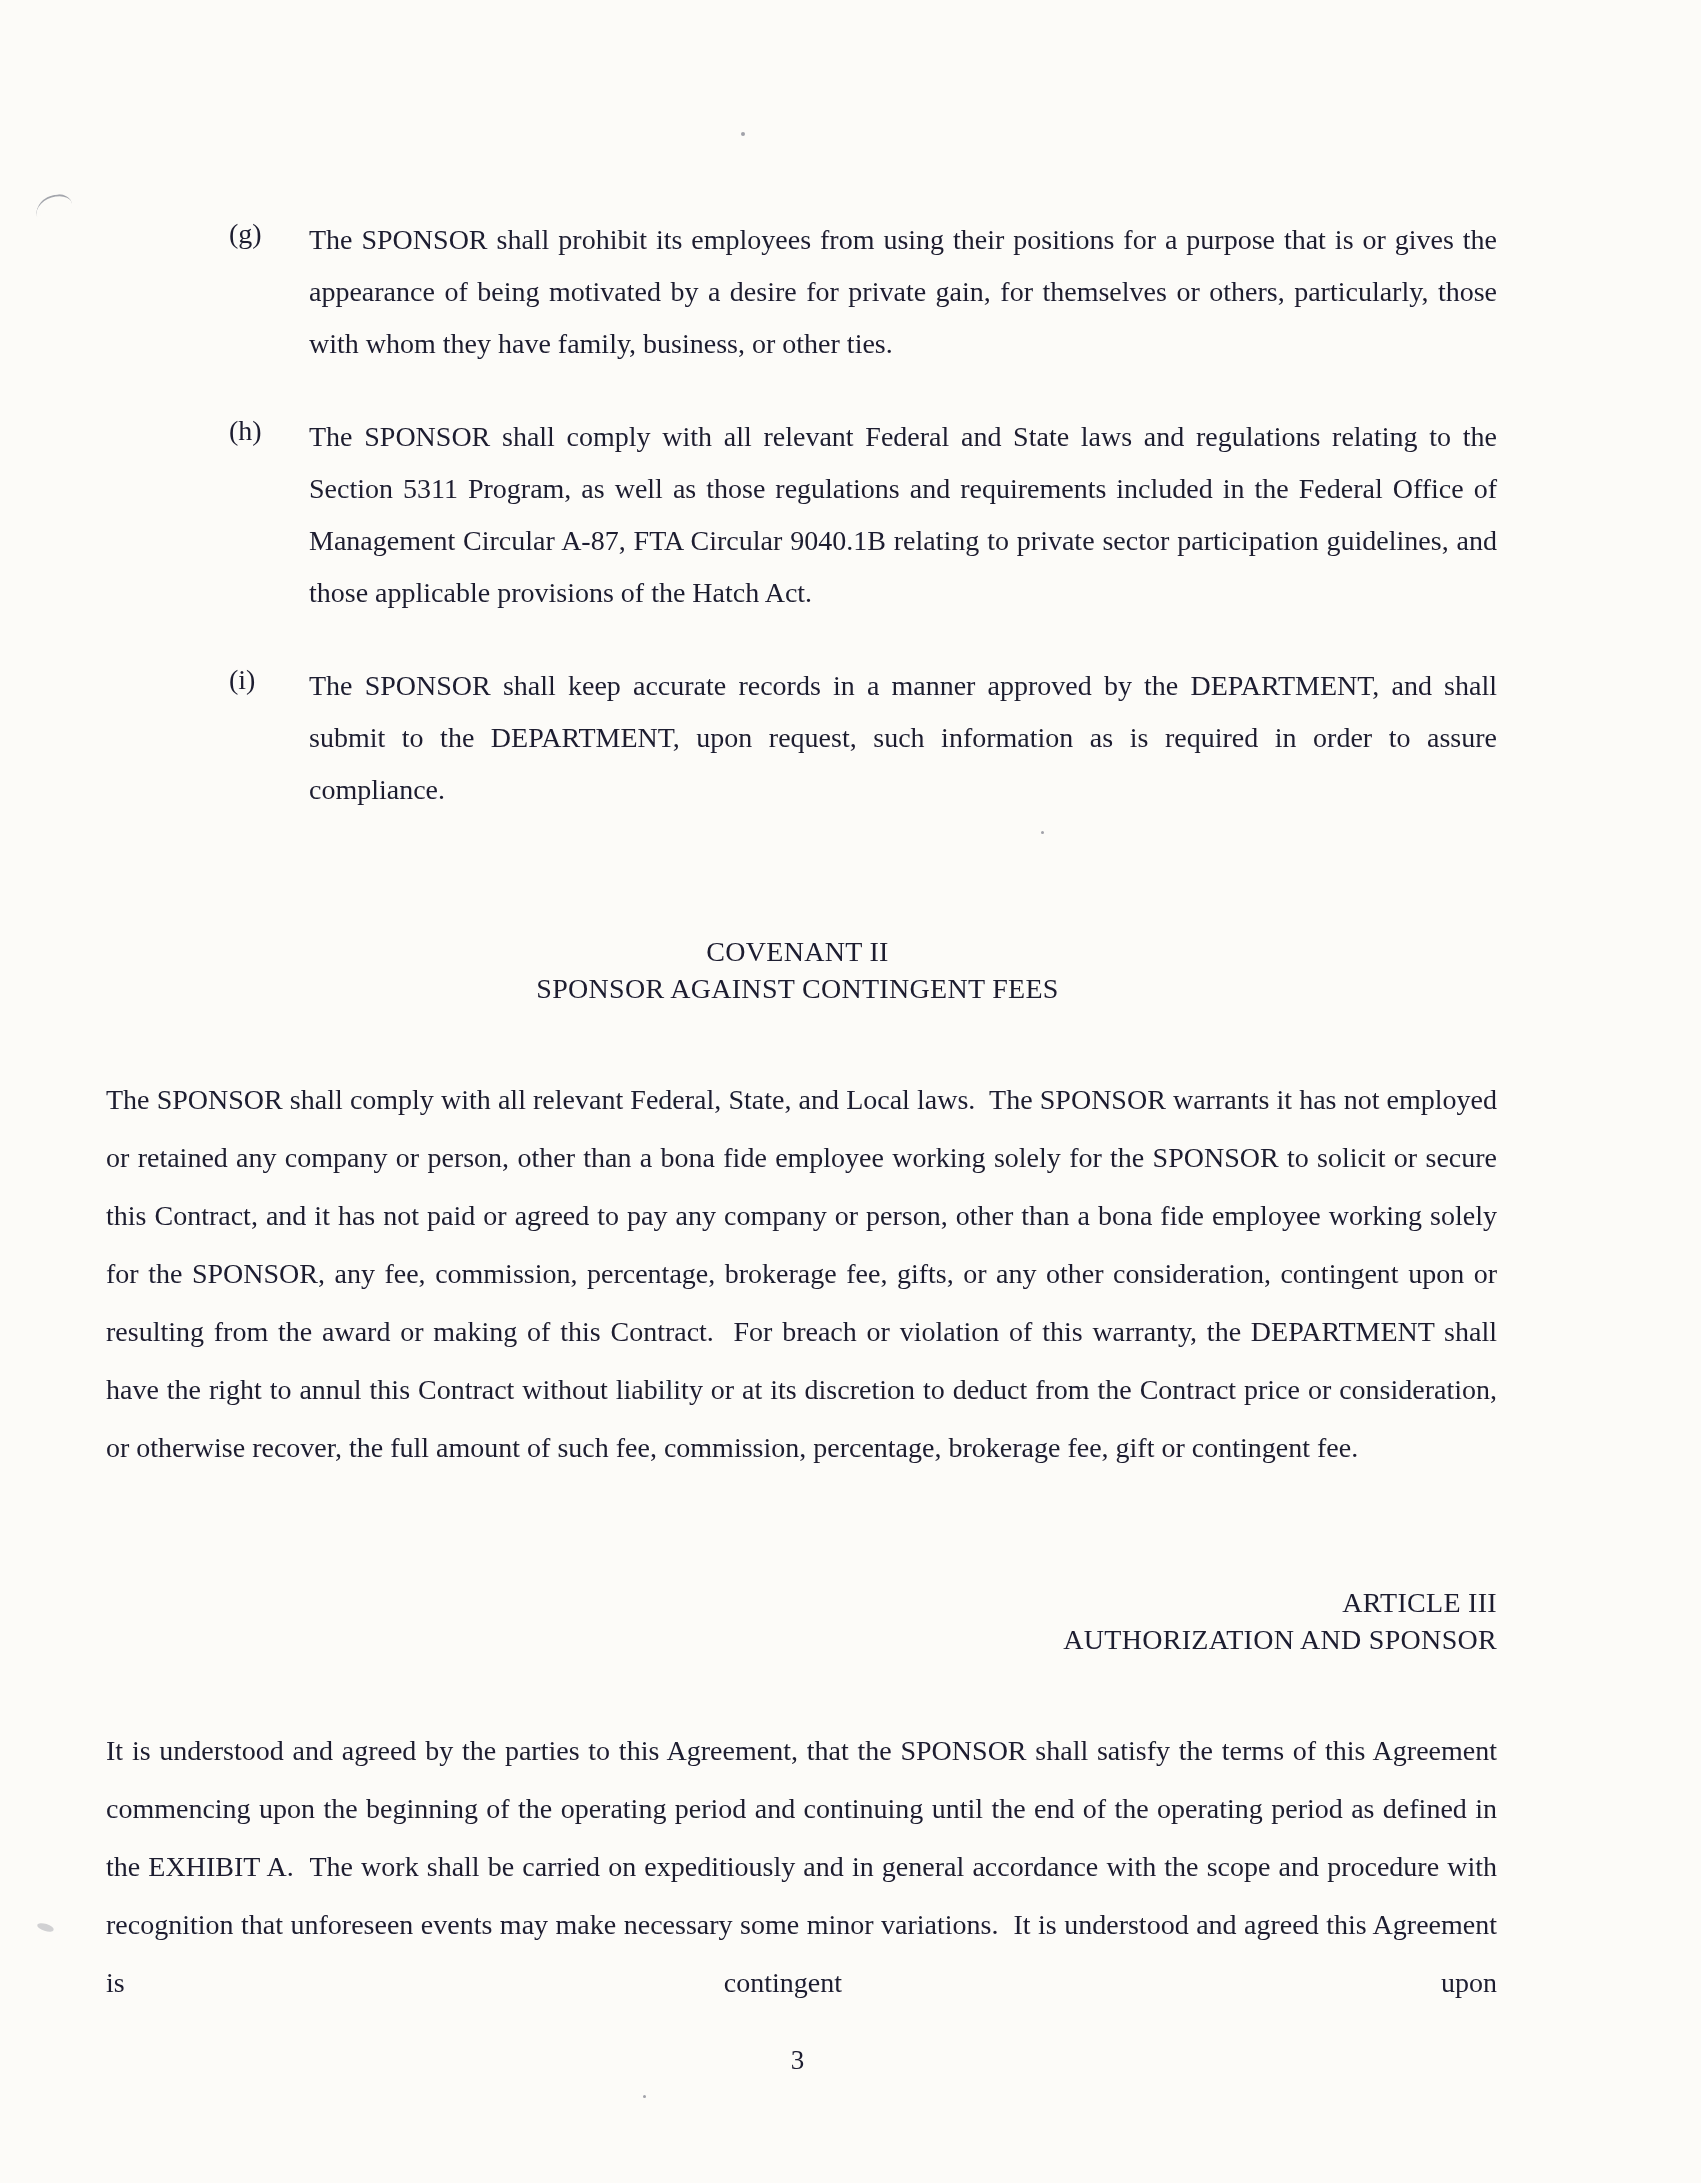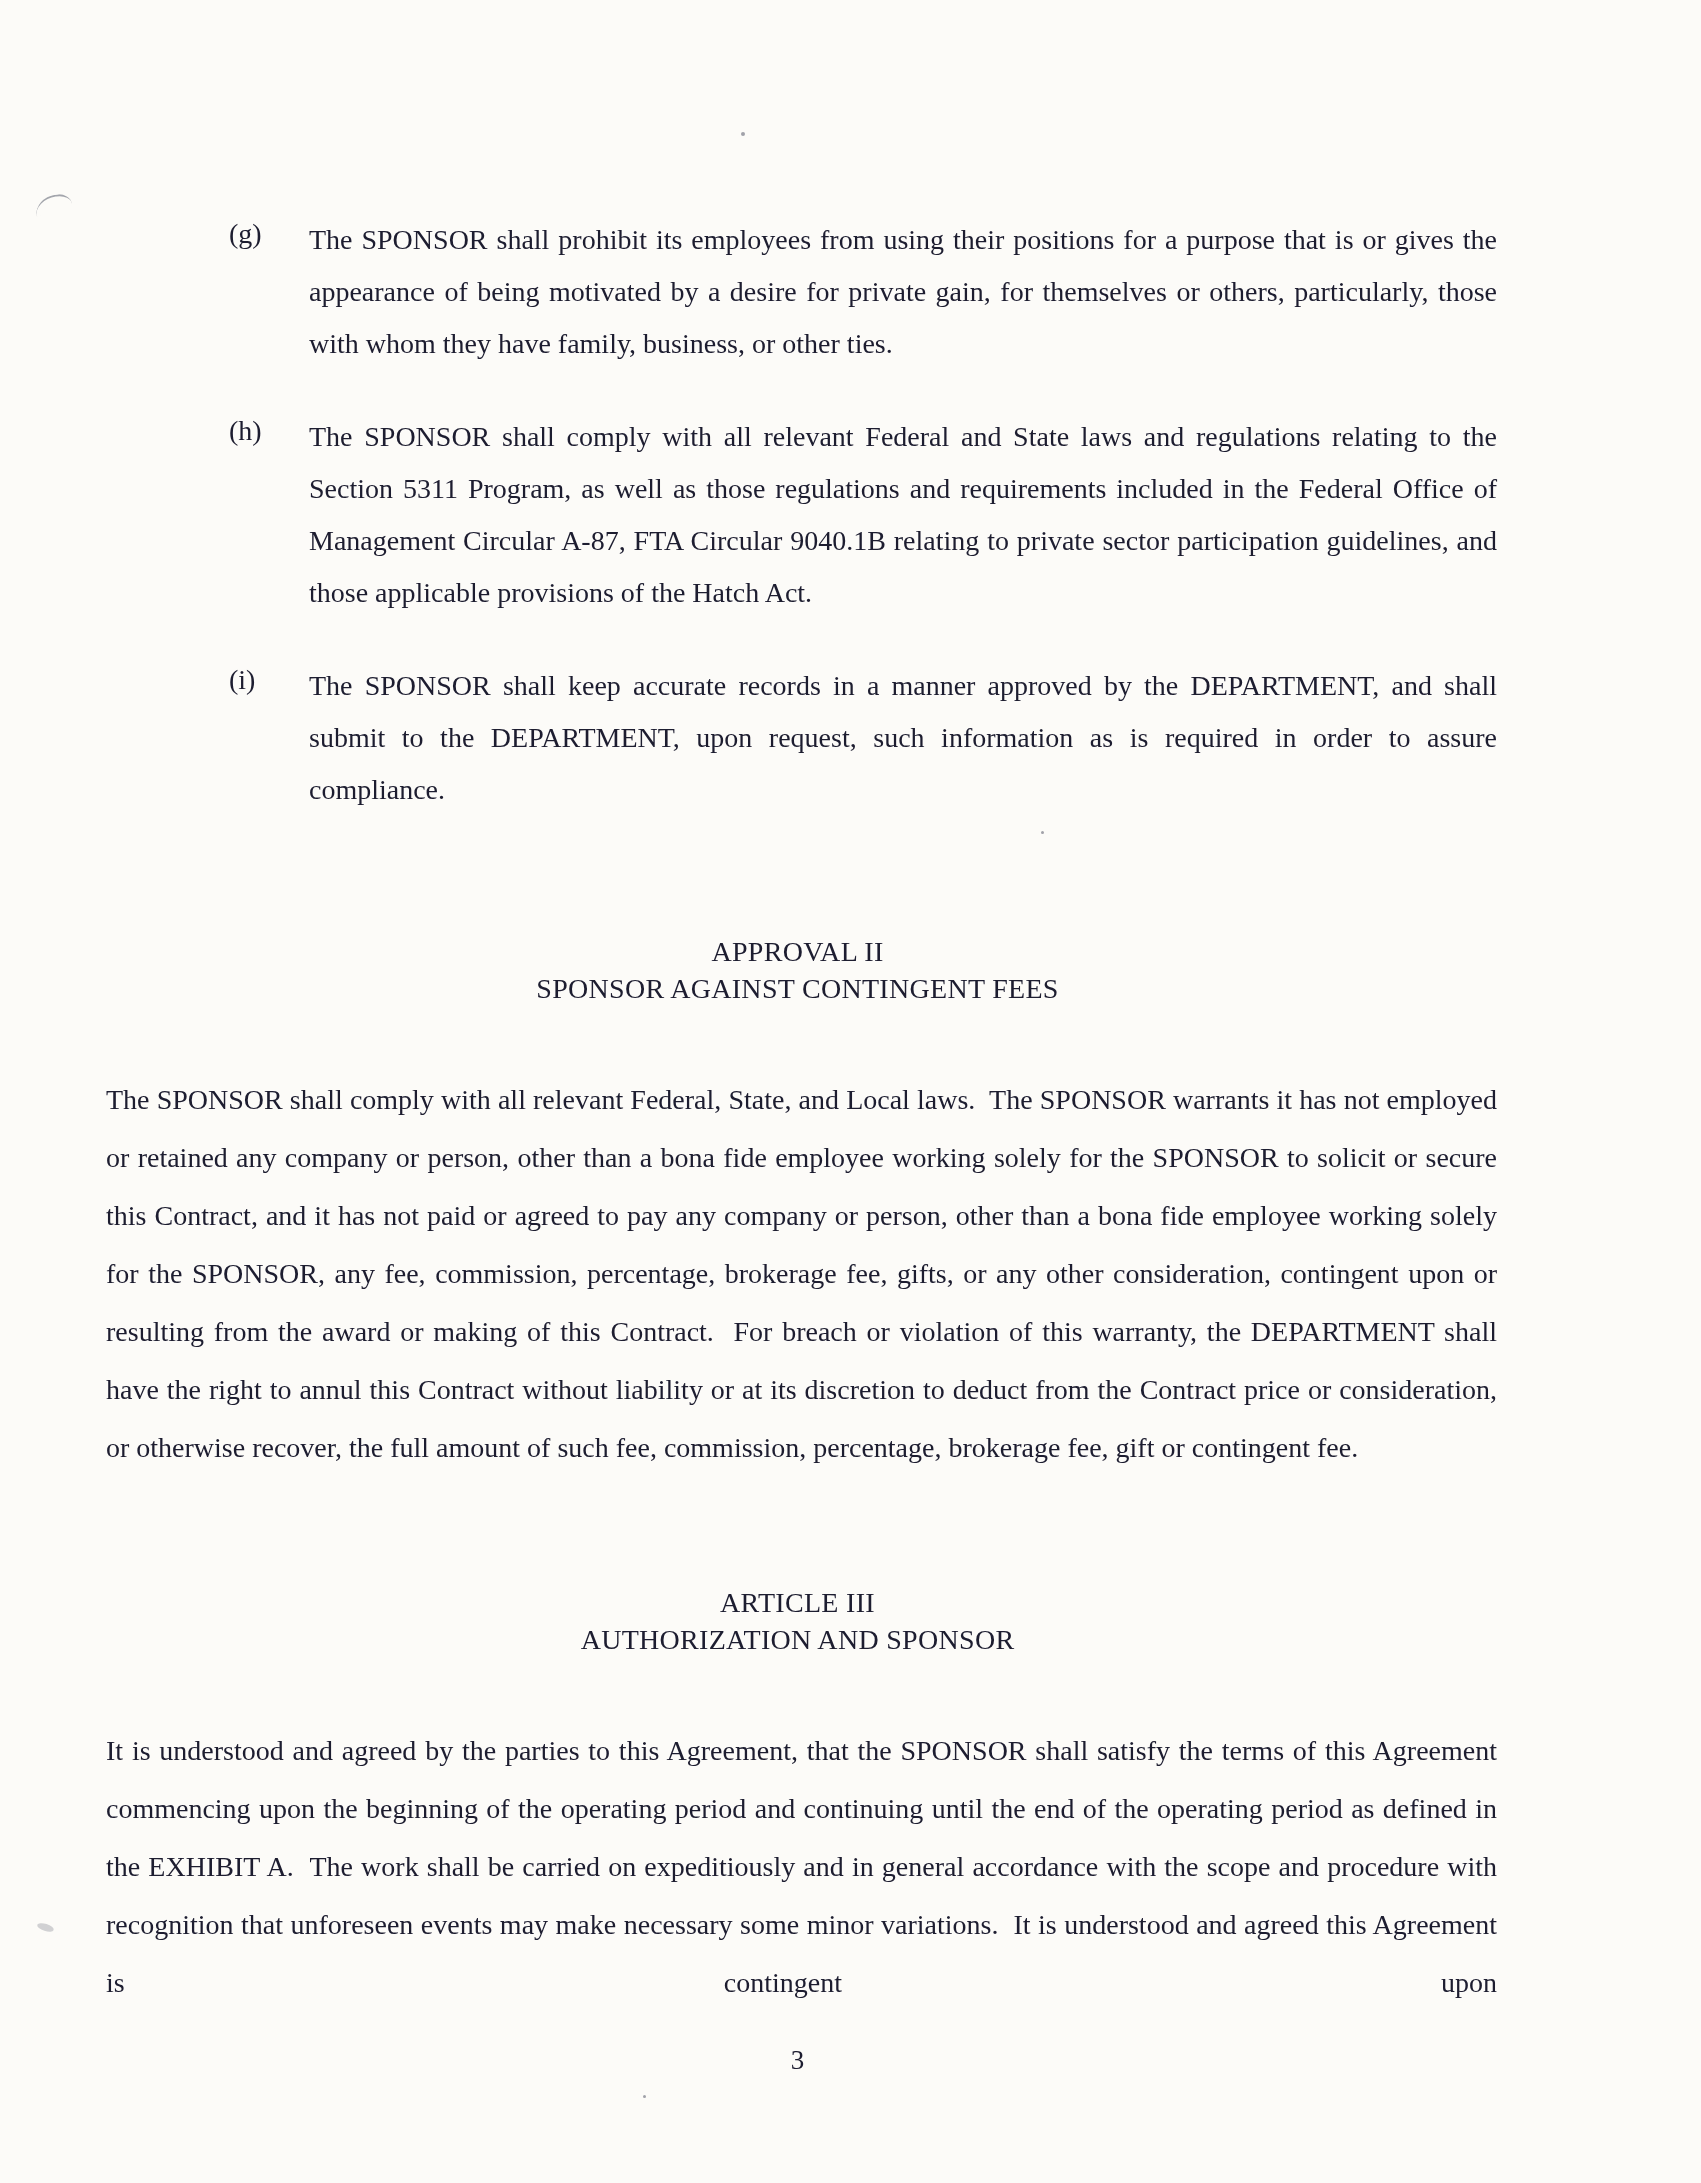--- a/index.html
+++ b/index.html
@@ -56,20 +56,21 @@
   }
   .article-body.justify-last {
     text-align-last: justify;
     font-family: Liberation Serif, serif;
   }
   .article-heading + .article-body {
     margin-top: 64px;
   }
   .gap-before-article {
     margin-top: 107px;
+    text-align: right;
   }
 
   
   .page-number {
     margin-top: 32px;
     text-align: center;
     font-size: 27px;
     line-height: 32px;
   }
 
@@ -130,21 +131,21 @@
     </div>
 
     <div class="clause">
       <div class="clause-label">(i)</div>
       <div class="clause-text">The SPONSOR shall keep accurate records in a manner approved by the DEPARTMENT, and shall submit to the DEPARTMENT, upon request, such information as is required in order to assure compliance.</div>
     </div>
 
   </section>
 
   <header class="article-heading">
-    <div>APPROVAL II</div>
+    <div>COVENANT II</div>
     <div>SPONSOR AGAINST CONTINGENT FEES</div>
   </header>
 
   <p class="article-body">The SPONSOR shall comply with all relevant Federal, State, and Local laws.  The SPONSOR warrants it has not employed or retained any company or person, other than a bona fide employee working solely for the SPONSOR to solicit or secure this Contract, and it has not paid or agreed to pay any company or person, other than a bona fide employee working solely for the SPONSOR, any fee, commission, percentage, brokerage fee, gifts, or any other consideration, contingent upon or resulting from the award or making of this Contract.  For breach or violation of this warranty, the DEPARTMENT shall have the right to annul this Contract without liability or at its discretion to deduct from the Contract price or consideration, or otherwise recover, the full amount of such fee, commission, percentage, brokerage fee, gift or contingent fee.</p>
 
   <header class="article-heading gap-before-article">
     <div>ARTICLE III</div>
     <div>AUTHORIZATION AND SPONSOR</div>
   </header>
 

